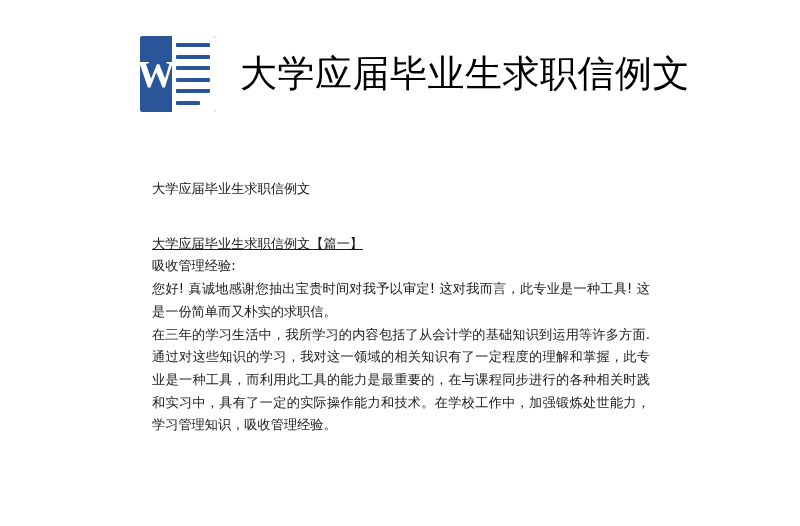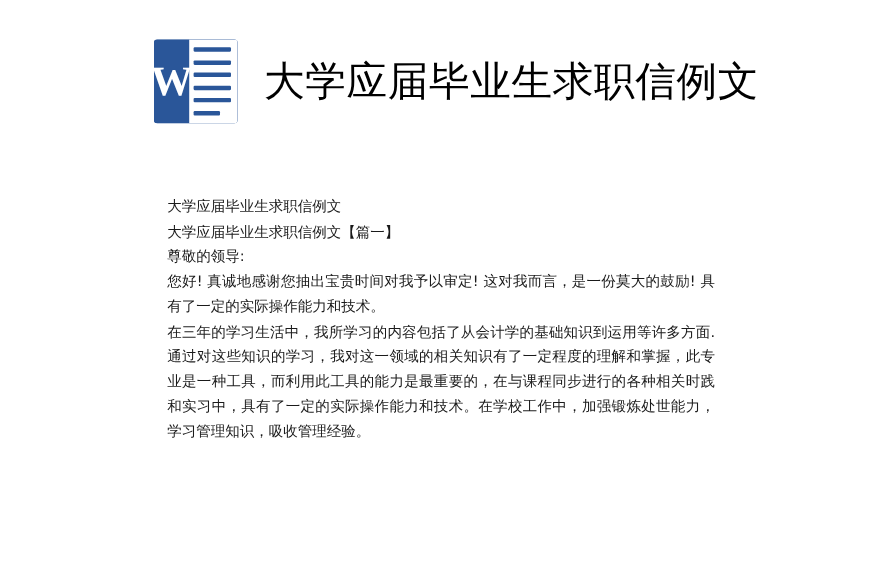--- a/index.html
+++ b/index.html
@@ -99,21 +99,22 @@
   .doc-sheet p {
     margin: 0;
     font-size: 13.2px;
     line-height: 1.72;
     color: #1a1a1a;
     font-family: "DejaVu Sans", sans-serif;
     text-align: justify;
     text-justify: inter-ideograph;
   }
   .doc-sheet p.gap {
-    margin-top: 0;
+    margin-top: 32px;
+    text-decoration: underline;
   }
 </style>
 </head>
 <body>
 
 <div class="page">
 
   <div class="header">
     <div class="word-icon">
       <div class="wi-left">W</div>
@@ -125,19 +126,19 @@
         <span></span>
         <span class="short"></span>
       </div>
     </div>
     <div class="doc-title">大学应届毕业生求职信例文</div>
   </div>
 
   <div class="doc-sheet">
     <p>大学应届毕业生求职信例文</p>
     <p class="gap">大学应届毕业生求职信例文【篇一】</p>
-    <p>尊敬的领导:</p>
-    <p>您好! 真诚地感谢您抽出宝贵时间对我予以审定! 这对我而言，是一份莫大的鼓励! 具有了一定的实际操作能力和技术。</p>
+    <p>吸收管理经验:</p>
+    <p>您好! 真诚地感谢您抽出宝贵时间对我予以审定! 这对我而言，此专业是一种工具! 这是一份简单而又朴实的求职信。</p>
     <p>在三年的学习生活中，我所学习的内容包括了从会计学的基础知识到运用等许多方面.通过对这些知识的学习，我对这一领域的相关知识有了一定程度的理解和掌握，此专业是一种工具，而利用此工具的能力是最重要的，在与课程同步进行的各种相关时践和实习中，具有了一定的实际操作能力和技术。在学校工作中，加强锻炼处世能力，学习管理知识，吸收管理经验。</p>
 
   </div>
 
 </div>
 
 </body></html>

